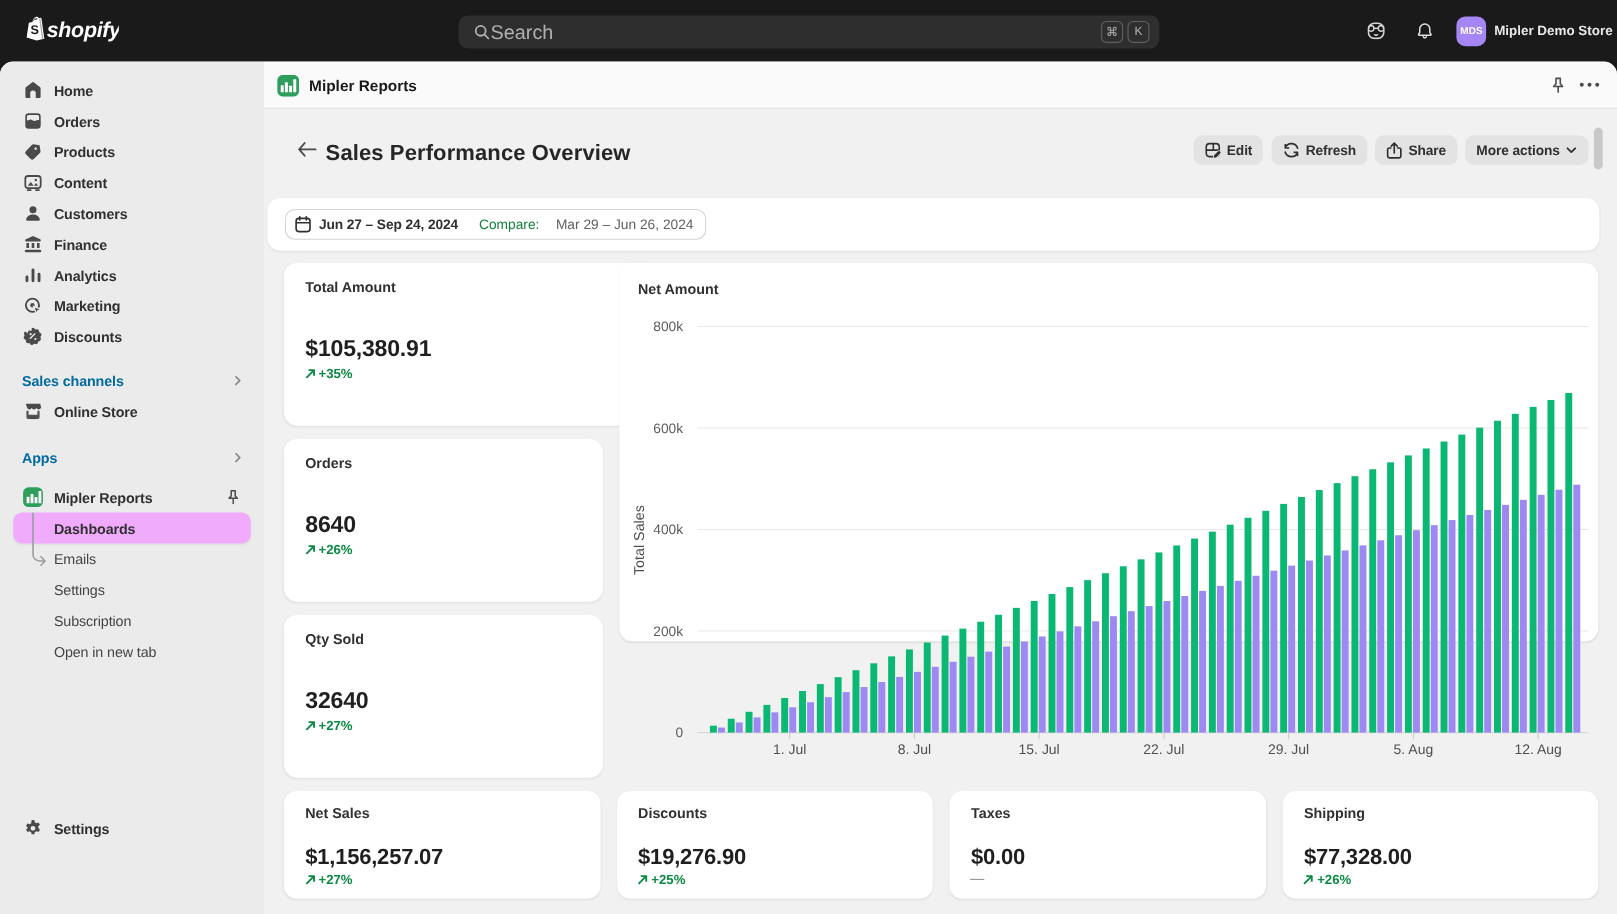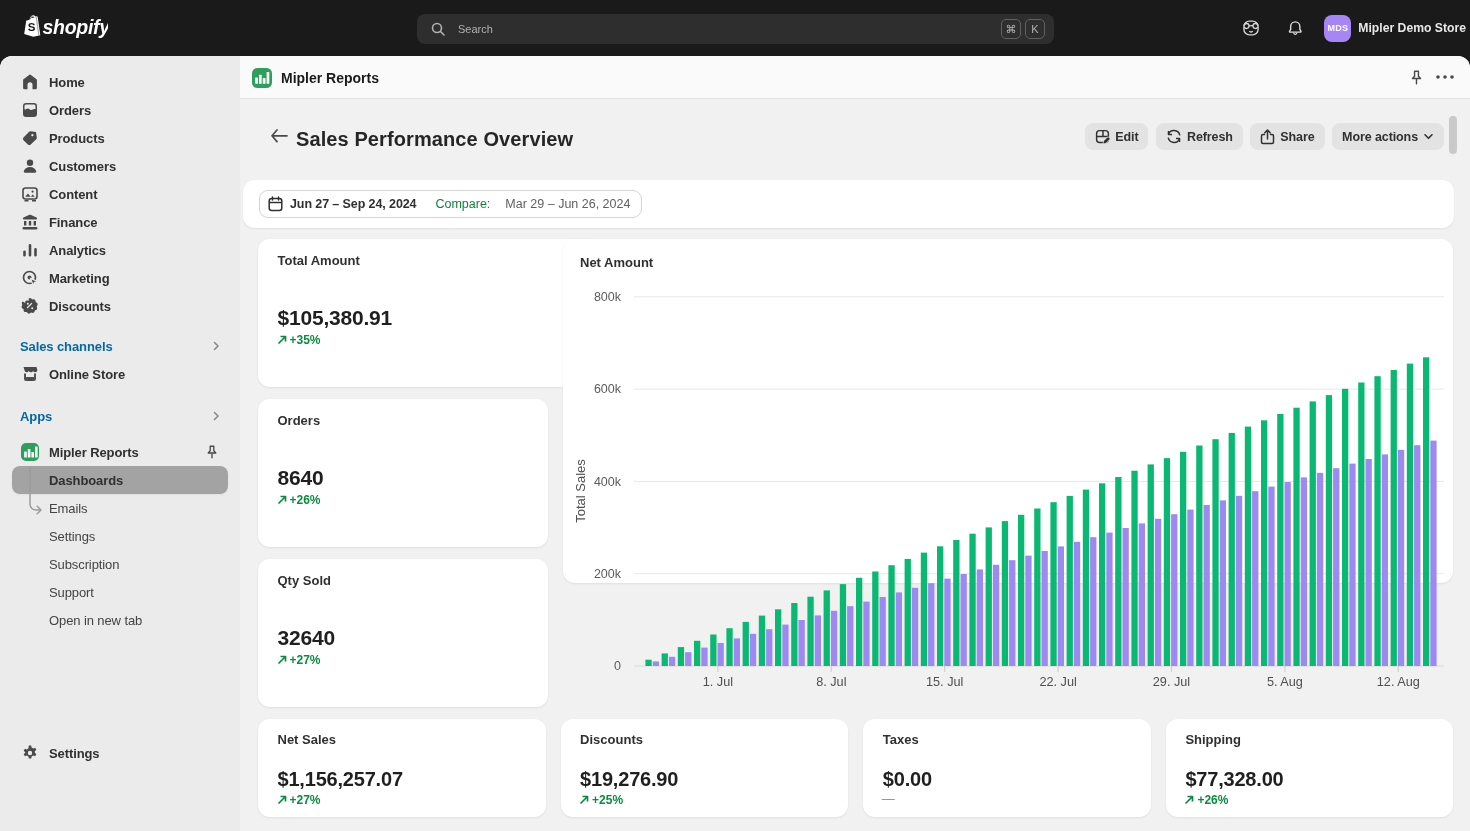--- a/index.html
+++ b/index.html
@@ -4,40 +4,40 @@
 <style>
 * { margin:0; padding:0; box-sizing:border-box; }
 html,body { width:1470px; height:831px; overflow:hidden; }
 body { font-family:"Liberation Sans", sans-serif; background:#1a1a1a; position:relative; }
 svg { display:block; }
 
 .topbar { position:absolute; top:0; left:0; width:1470px; height:56px; background:#1a1a1a; }
 .logo { position:absolute; left:21px; top:14px; }
 .searchpill { position:absolute; left:417px; top:14px; width:637px; height:30px; background:#2e2e2e; border-radius:8px; display:flex; align-items:center; }
 .searchpill .mag { margin-left:13px; }
-.searchpill .stext { color:#b1b1b1; font-size:11px; margin-left:12px; flex:1; }
+.searchpill .stext { color:#b1b1b1; font-size:18px; margin-left:0; flex:1; }
 .kbd { width:20px; height:20px; border:1px solid #616161; border-radius:5px; color:#b1b1b1; font-size:11px; display:flex; align-items:center; justify-content:center; margin-right:4px; }
 .kbd.last { margin-right:9px; }
 .tricons { position:absolute; right:0; top:0; height:56px; display:flex; align-items:center; }
 .avatar { width:27px; height:27px; border-radius:8px; background:#a685f5; color:#fff; font-size:9px; font-weight:bold; display:flex; align-items:center; justify-content:center; letter-spacing:.2px; }
 .storename { color:#e8e8e8; font-size:12.2px; font-weight:bold; margin-left:7px; margin-right:4px; letter-spacing:0; }
 
 .frame { position:absolute; top:56px; left:0; width:1470px; height:775px; background:#f1f1f1; border-radius:12px 12px 0 0; overflow:hidden; }
 .sidebar { position:absolute; left:0; top:0; width:240px; height:775px; background:#ebebeb; }
 
 .nav { position:absolute; top:12px; left:12px; width:216px; }
 .nitem { height:28px; display:flex; align-items:center; border-radius:8px; position:relative; }
 .nitem .ic { width:20px; height:20px; margin-left:8px; margin-right:9px; flex:0 0 auto; }
 .nitem .lbl { font-size:13px; font-weight:bold; color:#303030; letter-spacing:-.1px; }
 .nitem .lbl.reg { font-weight:normal; color:#444; }
 .nsec { height:28px; display:flex; align-items:center; justify-content:space-between; }
 .nsec .t { font-size:13px; font-weight:bold; color:#0369a1; margin-left:8px; letter-spacing:-.1px; }
 .nsec .ch { margin-right:6px; }
 .sub { padding-left:37px; }
-.active { background:#a3a3a3; box-shadow:0 1px 2px rgba(0,0,0,.05); }
+.active { background:#f0abfc; box-shadow:0 1px 2px rgba(0,0,0,.05); }
 .treeline { position:absolute; left:29px; top:410px; }
 .botset { position:absolute; left:12px; bottom:64px; width:216px; }
 
 .main { position:absolute; left:240px; top:0; width:1230px; height:775px; }
 .appbar { position:absolute; left:0; top:0; width:1230px; height:43px; background:#fafafa; border-bottom:1px solid #e3e3e3; }
 .appbar .aic { position:absolute; left:12px; top:12px; }
 .appbar .atitle { position:absolute; left:41px; top:14px; font-size:14px; font-weight:bold; color:#1a1a1a; }
 .appbar .pin { position:absolute; right:46px; top:14px; }
 .pagehead { position:absolute; left:0; top:0; width:1230px; height:124px; }
 .backarrow { position:absolute; left:30px; top:73px; }
@@ -109,32 +109,32 @@
           <span class="lbl">Orders</span>
         </div>
     <div class="nitem">
           <svg class="ic" viewBox="0 0 20 20">
             <path fill="#4a4a4a" d="M10.6 3.2 16 4l.8 5.4a2 2 0 0 1-.6 1.8l-5.5 5.4a2 2 0 0 1-2.8 0l-4.4-4.4a2 2 0 0 1 0-2.8l5.4-5.5a2 2 0 0 1 1.7-.7zm2.6 4.7a1.1 1.1 0 1 0-1.6-1.6 1.1 1.1 0 0 0 1.6 1.6z"></path>
           </svg>
           <span class="lbl">Products</span>
         </div>
     <div class="nitem">
           <svg class="ic" viewBox="0 0 20 20">
-            <path fill="#4a4a4a" d="M10 3.5a3.2 3.2 0 1 1 0 6.4 3.2 3.2 0 0 1 0-6.4zM10 11c3 0 5.6 1.7 6.2 4.3.2.7-.4 1.4-1.1 1.4H4.9c-.7 0-1.3-.7-1.1-1.4C4.4 12.7 7 11 10 11z"></path>
-          </svg>
-          <span class="lbl">Customers</span>
-        </div>
-    <div class="nitem">
-          <svg class="ic" viewBox="0 0 20 20">
             <rect x="3" y="4" width="14" height="11" rx="2.5" fill="none" stroke="#4a4a4a" stroke-width="1.6"></rect>
             <path fill="#4a4a4a" d="M5.2 12.8 8 9.5l2.6 3.3zm5.6 0 2-2.4 1.9 2.4z"></path>
             <circle cx="12.6" cy="7.6" r="1.1" fill="#4a4a4a"></circle>
             <path d="M4.5 16.8h4M12 16.8h4" stroke="#4a4a4a" stroke-width="1.6"></path>
           </svg>
           <span class="lbl">Content</span>
+        </div>
+    <div class="nitem">
+          <svg class="ic" viewBox="0 0 20 20">
+            <path fill="#4a4a4a" d="M10 3.5a3.2 3.2 0 1 1 0 6.4 3.2 3.2 0 0 1 0-6.4zM10 11c3 0 5.6 1.7 6.2 4.3.2.7-.4 1.4-1.1 1.4H4.9c-.7 0-1.3-.7-1.1-1.4C4.4 12.7 7 11 10 11z"></path>
+          </svg>
+          <span class="lbl">Customers</span>
         </div>
     <div class="nitem">
           <svg class="ic" viewBox="0 0 20 20">
             <path fill="#4a4a4a" d="M9.5 2.8a1.2 1.2 0 0 1 1 0l6 2.8c1 .5.7 2-.4 2H3.9c-1.1 0-1.4-1.5-.4-2zM4 9h2.4v4.5H4zm4.8 0h2.4v4.5H8.8zm4.8 0H16v4.5h-2.4zM3.7 15h12.6a1.2 1.2 0 0 1 1.2 1.2c0 .7-.5 1.2-1.2 1.2H3.7a1.2 1.2 0 0 1-1.2-1.2c0-.7.5-1.2 1.2-1.2z"></path>
           </svg>
           <span class="lbl">Finance</span>
         </div>
     <div class="nitem">
           <svg class="ic" viewBox="0 0 20 20">
             <path fill="#4a4a4a" d="M4.5 10.5A1.3 1.3 0 0 1 5.8 11.8v3.4a1.3 1.3 0 0 1-2.6 0v-3.4a1.3 1.3 0 0 1 1.3-1.3zM10 4a1.3 1.3 0 0 1 1.3 1.3v9.9a1.3 1.3 0 0 1-2.6 0V5.3A1.3 1.3 0 0 1 10 4zm5.5 4a1.3 1.3 0 0 1 1.3 1.3v5.9a1.3 1.3 0 0 1-2.6 0V9.3A1.3 1.3 0 0 1 15.5 8z"></path>
@@ -192,23 +192,20 @@
           <span class="lbl sub">Dashboards</span>
         </div>
     <div class="nitem">
           <span class="lbl reg sub">Emails</span>
         </div>
     <div class="nitem">
           <span class="lbl reg sub">Settings</span>
         </div>
     <div class="nitem">
           <span class="lbl reg sub">Subscription</span>
-        </div>
-    <div class="nitem">
-          <span class="lbl reg sub">Support</span>
         </div>
     <div class="nitem">
           <span class="lbl reg sub">Open in new tab</span>
         </div>
   </div>
   <svg class="treeline" width="16" height="52" viewBox="0 0 16 52">
         <path d="M1 0 v38 a6 6 0 0 0 6 6 h4.5" fill="none" stroke="#999" stroke-width="1.4"></path>
         <path d="M8.2 40.2 12 44l-3.8 3.8" fill="none" stroke="#999" stroke-width="1.4" stroke-linecap="round" stroke-linejoin="round"></path>
       </svg>
   <div class="botset">

